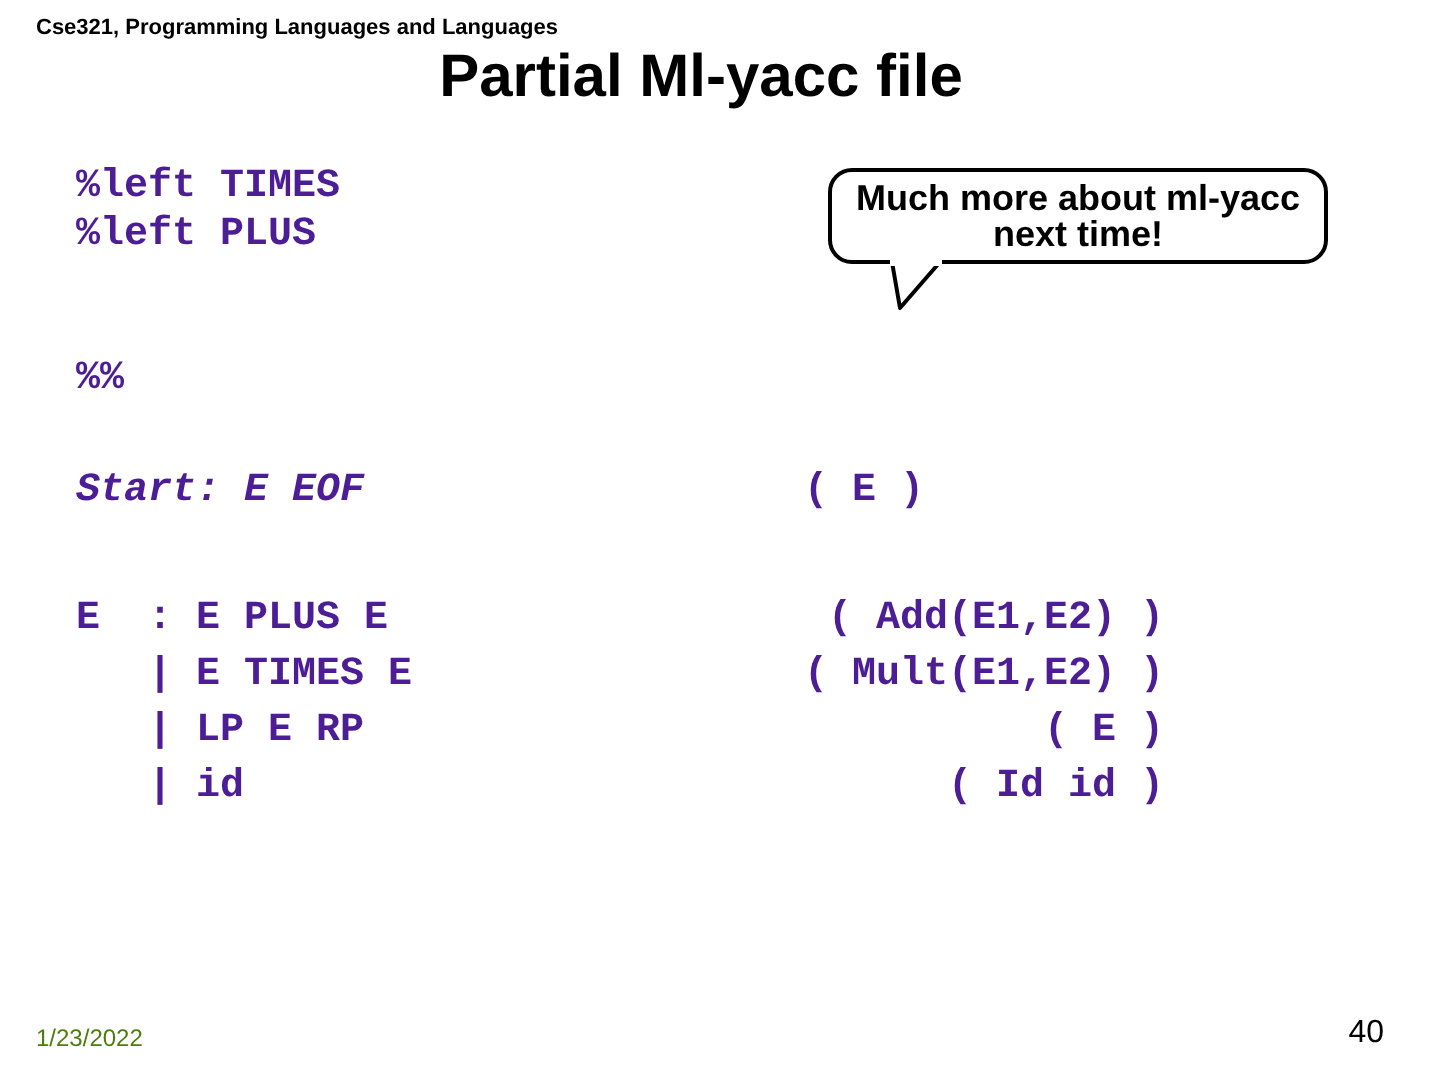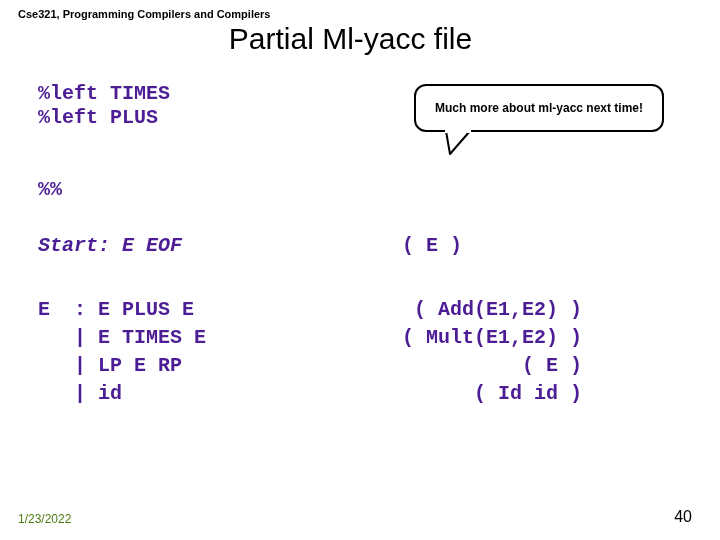--- a/index.html
+++ b/index.html
@@ -20,21 +20,21 @@
       font-weight: bold;
       color: #000;
     }
     .title {
       position: absolute;
       top: 22px;
       left: 0;
       width: 701px;
       text-align: center;
       font-size: 30px;
-      font-weight: normal;
+      font-weight: bold;
       color: #000;
     }
     .code {
       font-family: "Courier New", Courier, monospace;
       font-size: 20px;
       font-weight: bold;
       white-space: pre;
       color: #4c1d95;
     }
     .block-prec {
@@ -79,21 +79,21 @@
       left: 414px;
       width: 250px;
       height: 48px;
       border: 2px solid #000;
       border-radius: 12px;
       background: #fff;
       display: flex;
       align-items: center;
       justify-content: center;
       text-align: center;
-      font-size: 12px;
+      font-size: 18px;
       font-weight: bold;
       line-height: 18px;
       padding: 2px 4px;
       box-sizing: border-box;
     }
     .callout-tail {
       position: absolute;
       top: 130px;
       left: 442px;
       width: 32px;
@@ -111,21 +111,21 @@
       position: absolute;
       right: 28px;
       bottom: 14px;
       font-size: 16px;
       color: #000;
     }
   </style>
 </head>
 <body>
 
-<div class="course-label">Cse321, Programming Compilers and Compilers</div>
+<div class="course-label">Cse321, Programming Languages and Languages</div>
 <div class="title">Partial Ml-yacc file</div>
 
 <div class="code block-prec">%left TIMES
 %left PLUS</div>
 
 <div class="callout">
   <span>Much more about ml-yacc next time!</span>
 </div>
 <svg class="callout-tail" viewBox="0 0 32 26">
   <path d="M 4 1 L 28 1 L 8 24 Z" fill="#fff" stroke="#000" stroke-width="2" stroke-linejoin="round"></path>

